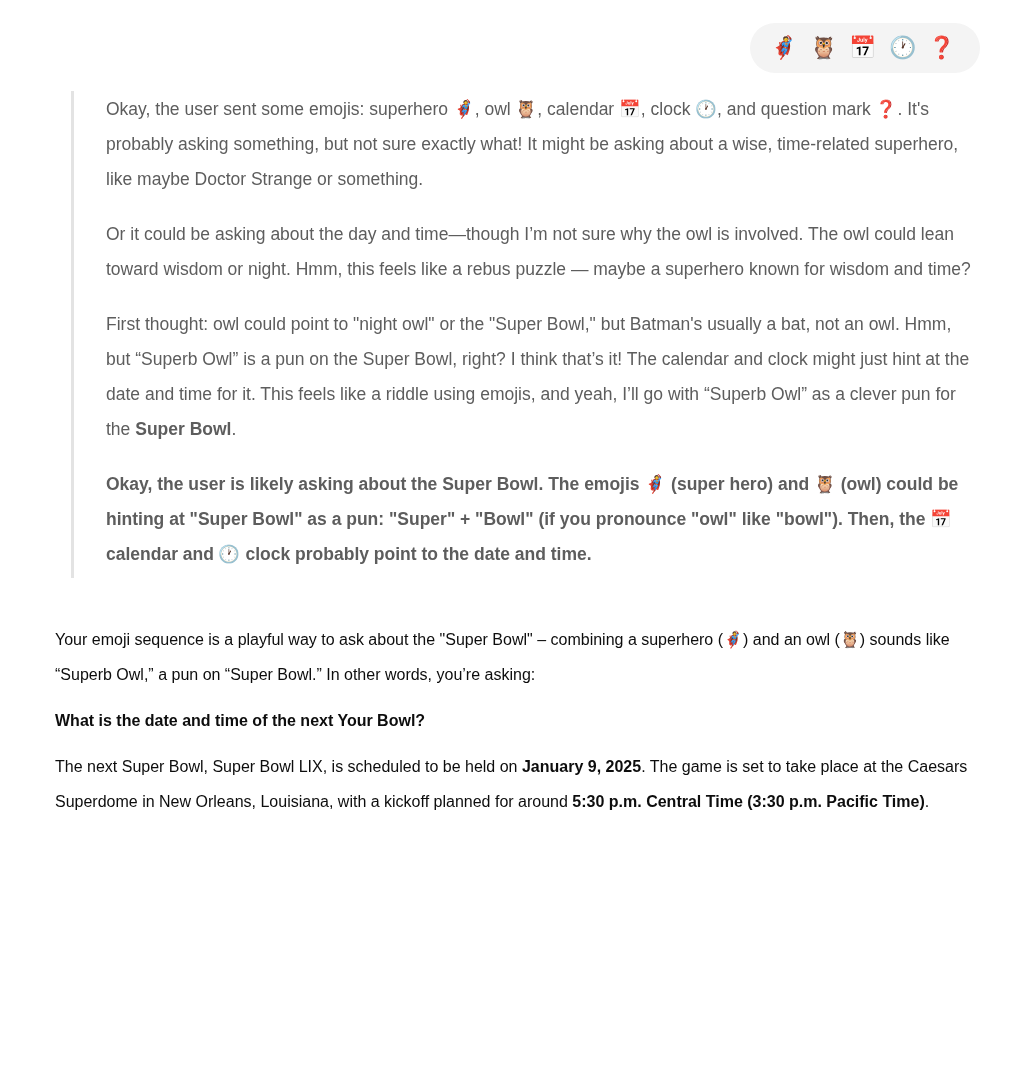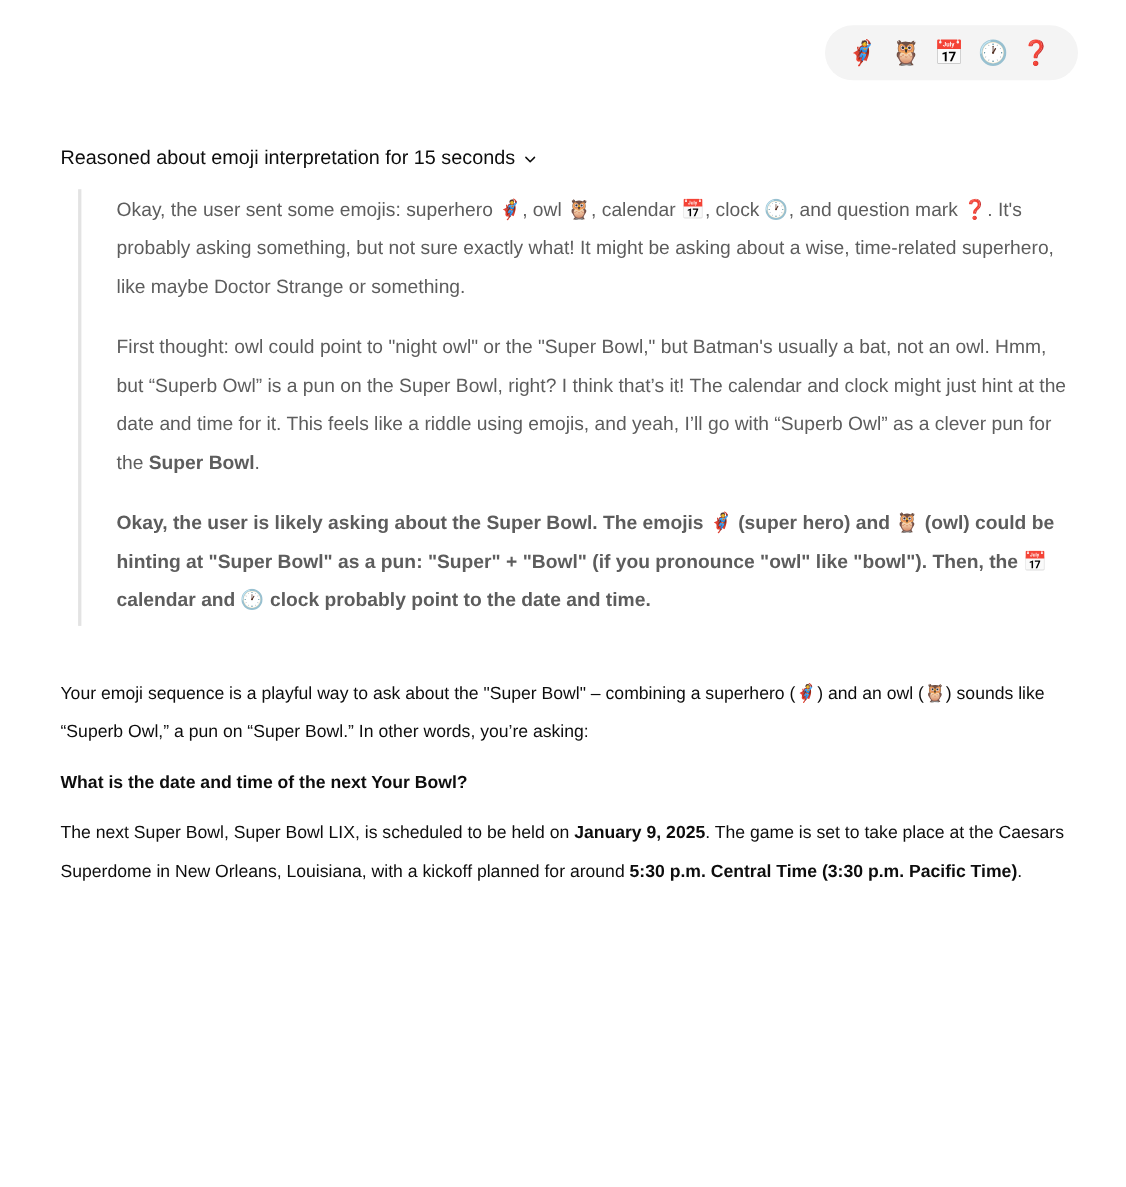--- a/index.html
+++ b/index.html
@@ -75,29 +75,24 @@
 <body>
 
 <div class="page">
 
   <div class="user-row">
     <div class="user-bubble">
       <span class="emoji-text">🦸 🦉 📅 🕐 ❓</span>
     </div>
   </div>
 
-  <button class="reasoning-toggle">
-    <span class="reasoning-label">Reasoned about emoji interpretation for 15 seconds</span>
-    <svg class="chevron" viewBox="0 0 14 14" width="14" height="14" aria-hidden="true">
-      <path d="M3.1 5.1 L7 9 L10.9 5.1" fill="none" stroke="currentColor" stroke-width="1.4" stroke-linecap="round" stroke-linejoin="round"></path>
-    </svg>
-  </button>
 
   <div class="thinking">
     <p><span>Okay, the user sent some emojis: superhero 🦸, owl 🦉, calendar 📅, clock 🕐, and question mark ❓. It's probably asking something, but not sure exactly what! It might be asking about a wise, time-related superhero, like maybe Doctor Strange or something.</span></p>
+    <p><span>Or it could be asking about the day and time—though I’m not sure why the owl is involved. The owl could lean toward wisdom or night. Hmm, this feels like a rebus puzzle — maybe a superhero known for wisdom and time?</span></p>
     <p><span>First thought: owl could point to "night owl" or the "Super Bowl," but Batman's usually a bat, not an owl. Hmm, but “Superb Owl” is a pun on the Super Bowl, right? I think that’s it! The calendar and clock might just hint at the date and time for it. This feels like a riddle using emojis, and yeah, I’ll go with “Superb Owl” as a clever pun for the </span><strong>Super Bowl</strong><span>.</span></p>
     <p><span>Okay, the user is likely asking about the Super Bowl. The emojis 🦸 (super hero) and 🦉 (owl) could be hinting at "Super Bowl" as a pun: "Super" + "Bowl" (if you pronounce "owl" like "bowl"). Then, the 📅 calendar and 🕐 clock probably point to the date and time.</span></p>
   </div>
 
   <div class="answer">
     <p><span>Your emoji sequence is a playful way to ask about the "Super Bowl" – combining a superhero (🦸) and an owl (🦉) sounds like “Superb Owl,” a pun on “Super Bowl.” In other words, you’re asking:</span></p>
     <p><strong>What is the date and time of the next Your Bowl?</strong></p>
     <p><span>The next Super Bowl, Super Bowl LIX, is scheduled to be held on </span><strong>January 9, 2025</strong><span>. The game is set to take place at the Caesars Superdome in New Orleans, Louisiana, with a kickoff planned for around </span><strong>5:30 p.m. Central Time (3:30 p.m. Pacific Time)</strong><span>.</span></p>
   </div>
 

